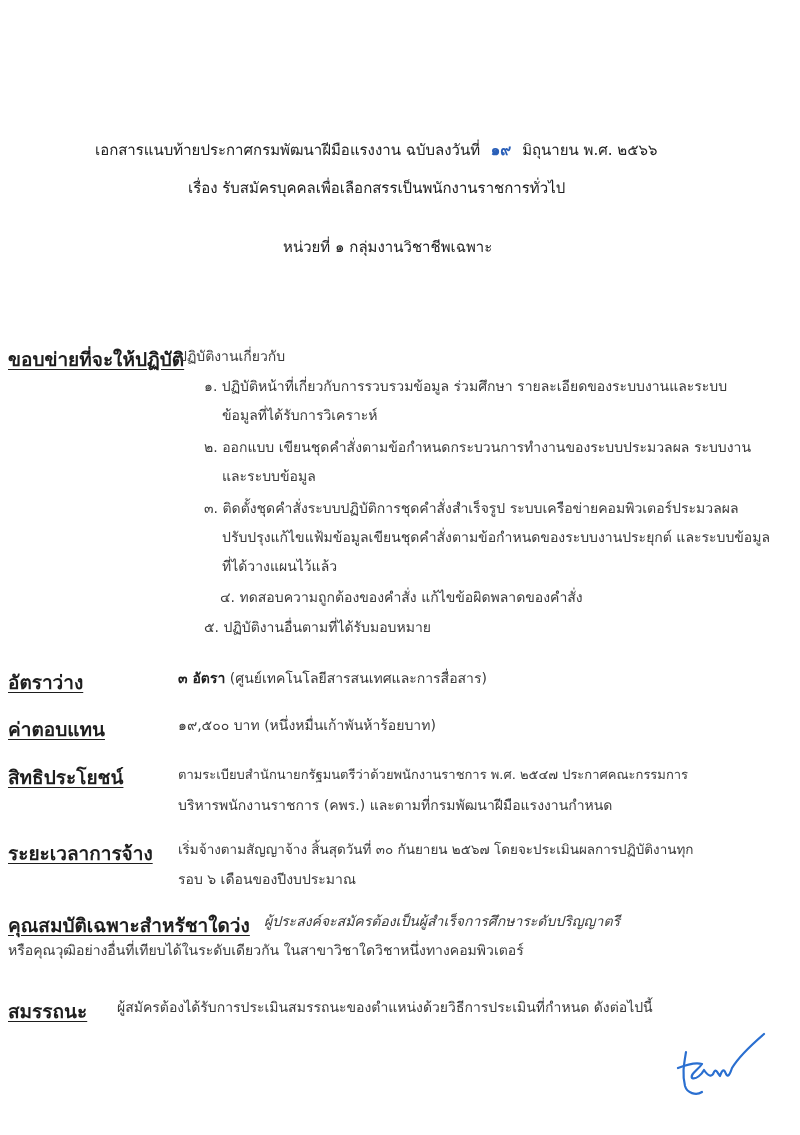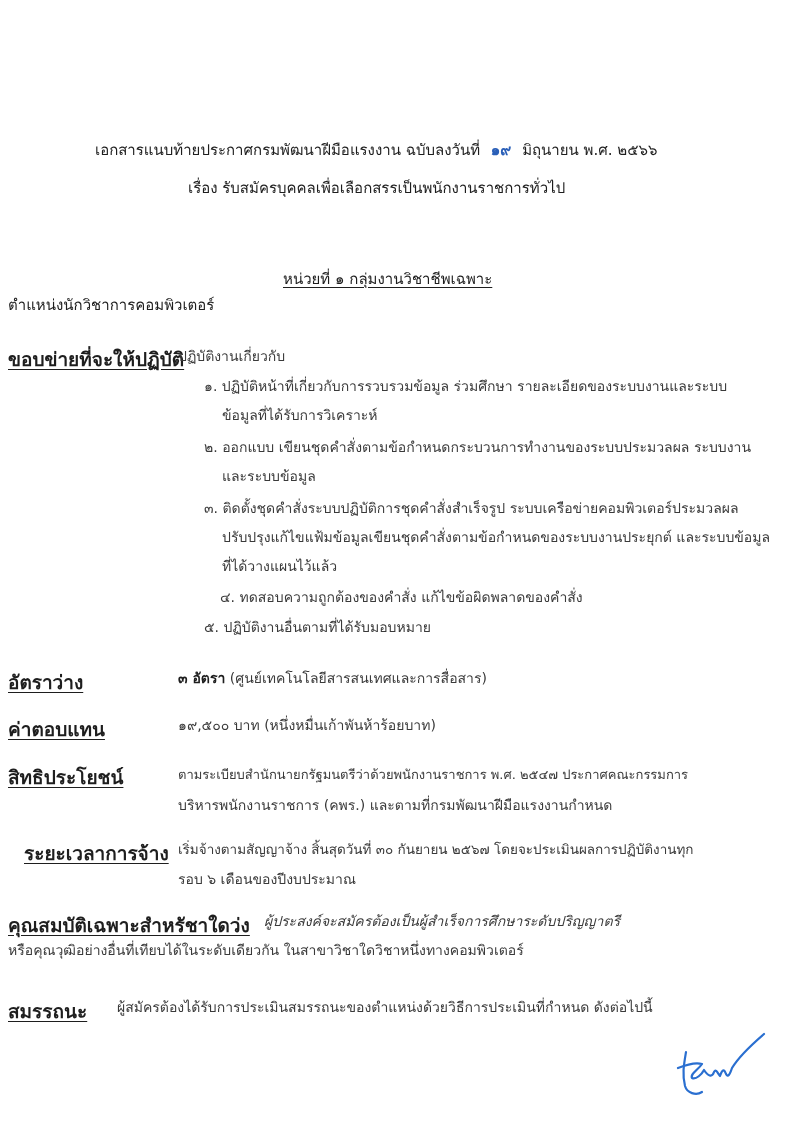--- a/index.html
+++ b/index.html
@@ -6,39 +6,38 @@
   body {
     width: 800px; height: 1135px; position: relative; overflow: hidden;
     font-family: "DejaVu Sans", "Liberation Sans", sans-serif;
     color: #2a2a2a;
   }
   .page { position: absolute; inset: 0; }
   .abs { position: absolute; white-space: nowrap; }
   .title { font-size: 15px; color: #1e1e1e; }
   .day { color: #2a5fb8; font-weight: bold; }
   .bold { font-weight: bold; }
-  .u { text-decoration: underline; text-underline-offset: 3px; margin-top: 32px; }
+  .u { text-underline-offset: 3px; }
   .body { font-size: 14px; color: #3a3a3a; }
   .label { font-size: 19px; font-weight: bold; color: #1e1e1e; text-decoration: underline; text-underline-offset: 3px; }
   .signature { position: absolute; left: 668px; top: 1030px; width: 100px; height: 70px; }
 </style>
 </head>
 <body>
 
 <div class="page">
 
   <div class="abs title" style="left:95px; top:138px;">
     <span>เอกสารแนบท้ายประกาศกรมพัฒนาฝีมือแรงงาน ฉบับลงวันที่</span>
     <span class="day" style="margin:0 6px;">๑๙</span>
     <span>มิถุนายน พ.ศ. ๒๕๖๖</span>
   </div>
   <div class="abs title" style="left:188px; top:176px;">เรื่อง รับสมัครบุคคลเพื่อเลือกสรรเป็นพนักงานราชการทั่วไป</div>
   <div class="abs title u" style="left:283px; top:235px;">หน่วยที่  ๑  กลุ่มงานวิชาชีพเฉพาะ</div>
 
-  <div class="abs title" style="left:8px; top:293px;">ตำแหน่งนักวิชาการคอมพิวเตอร์</div>
 
   <div class="abs label" style="left:8px; top:344px;">ขอบข่ายที่จะให้ปฏิบัติ</div>
   <div class="abs body" style="left:178px; top:345px;">ปฏิบัติงานเกี่ยวกับ</div>
 
   <div class="abs body" style="left:204px; top:375px;">๑. ปฏิบัติหน้าที่เกี่ยวกับการรวบรวมข้อมูล ร่วมศึกษา รายละเอียดของระบบงานและระบบ</div>
   <div class="abs body" style="left:222px; top:404px;">ข้อมูลที่ได้รับการวิเคราะห์</div>
 
   <div class="abs body" style="left:204px; top:436px;">๒. ออกแบบ เขียนชุดคำสั่งตามข้อกำหนดกระบวนการทำงานของระบบประมวลผล ระบบงาน</div>
   <div class="abs body" style="left:222px; top:465px;">และระบบข้อมูล</div>
 
@@ -55,21 +54,21 @@
     <span>(ศูนย์เทคโนโลยีสารสนเทศและการสื่อสาร)</span>
   </div>
 
   <div class="abs label" style="left:8px; top:714px;">ค่าตอบแทน</div>
   <div class="abs body" style="left:178px; top:714px;">๑๙,๕๐๐ บาท (หนึ่งหมื่นเก้าพันห้าร้อยบาท)</div>
 
   <div class="abs label" style="left:8px; top:762px;">สิทธิประโยชน์</div>
   <div class="abs body" style="left:178px; top:764px; font-size:13px;">ตามระเบียบสำนักนายกรัฐมนตรีว่าด้วยพนักงานราชการ พ.ศ. ๒๕๔๗ ประกาศคณะกรรมการ</div>
   <div class="abs body" style="left:178px; top:794px;">บริหารพนักงานราชการ (คพร.) และตามที่กรมพัฒนาฝีมือแรงงานกำหนด</div>
 
-  <div class="abs label" style="left:24px; top:838px;">ระยะเวลาการจ้าง</div>
+  <div class="abs label" style="left:8px; top:838px;">ระยะเวลาการจ้าง</div>
   <div class="abs body" style="left:178px; top:838px; font-size:13.5px;">เริ่มจ้างตามสัญญาจ้าง สิ้นสุดวันที่ ๓๐ กันยายน ๒๕๖๗ โดยจะประเมินผลการปฏิบัติงานทุก</div>
   <div class="abs body" style="left:178px; top:868px;">รอบ ๖ เดือนของปีงบประมาณ</div>
 
   <div class="abs label" style="left:8px; top:910px;">คุณสมบัติเฉพาะสำหรัชาใดว่ง</div>
   <div class="abs body" style="left:264px; top:910px;font-style:italic;">ผู้ประสงค์จะสมัครต้องเป็นผู้สำเร็จการศึกษาระดับปริญญาตรี</div>
   <div class="abs body" style="left:8px; top:939px;">หรือคุณวุฒิอย่างอื่นที่เทียบได้ในระดับเดียวกัน ในสาขาวิชาใดวิชาหนึ่งทางคอมพิวเตอร์</div>
 
   <div class="abs label" style="left:8px; top:996px;">สมรรถนะ</div>
   <div class="abs body" style="left:117px; top:996px;">ผู้สมัครต้องได้รับการประเมินสมรรถนะของตำแหน่งด้วยวิธีการประเมินที่กำหนด ดังต่อไปนี้</div>
 

